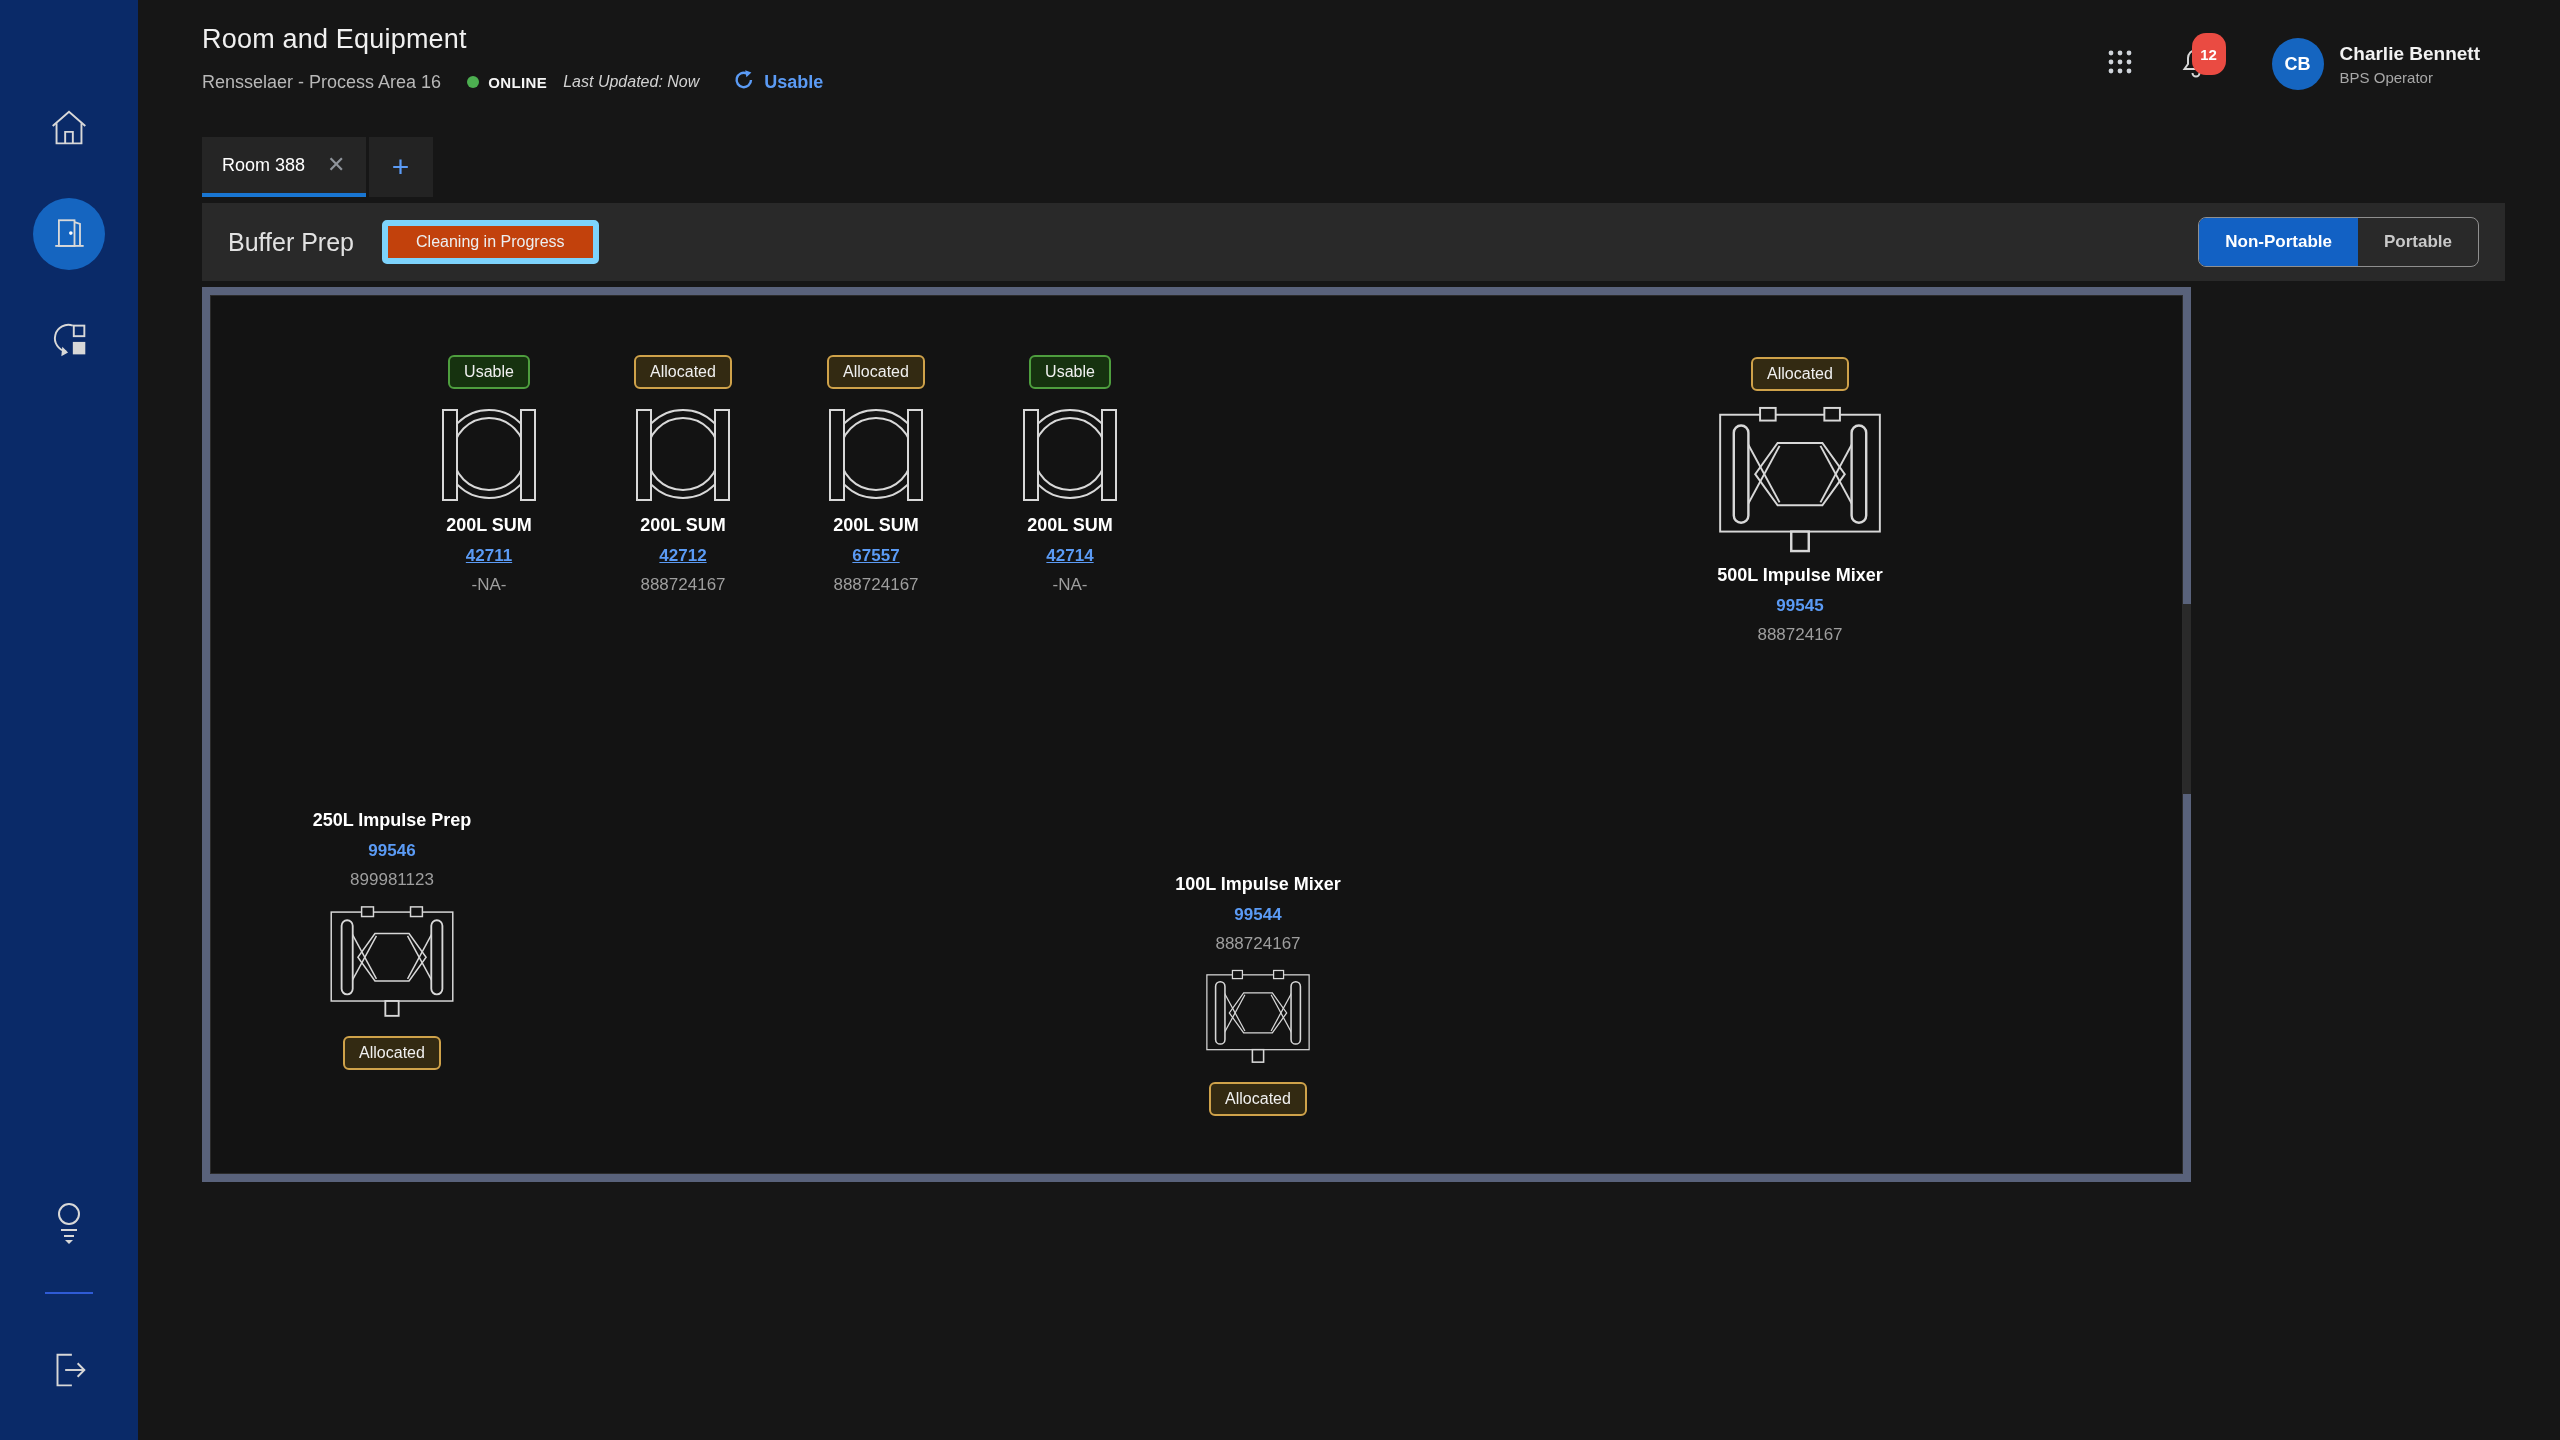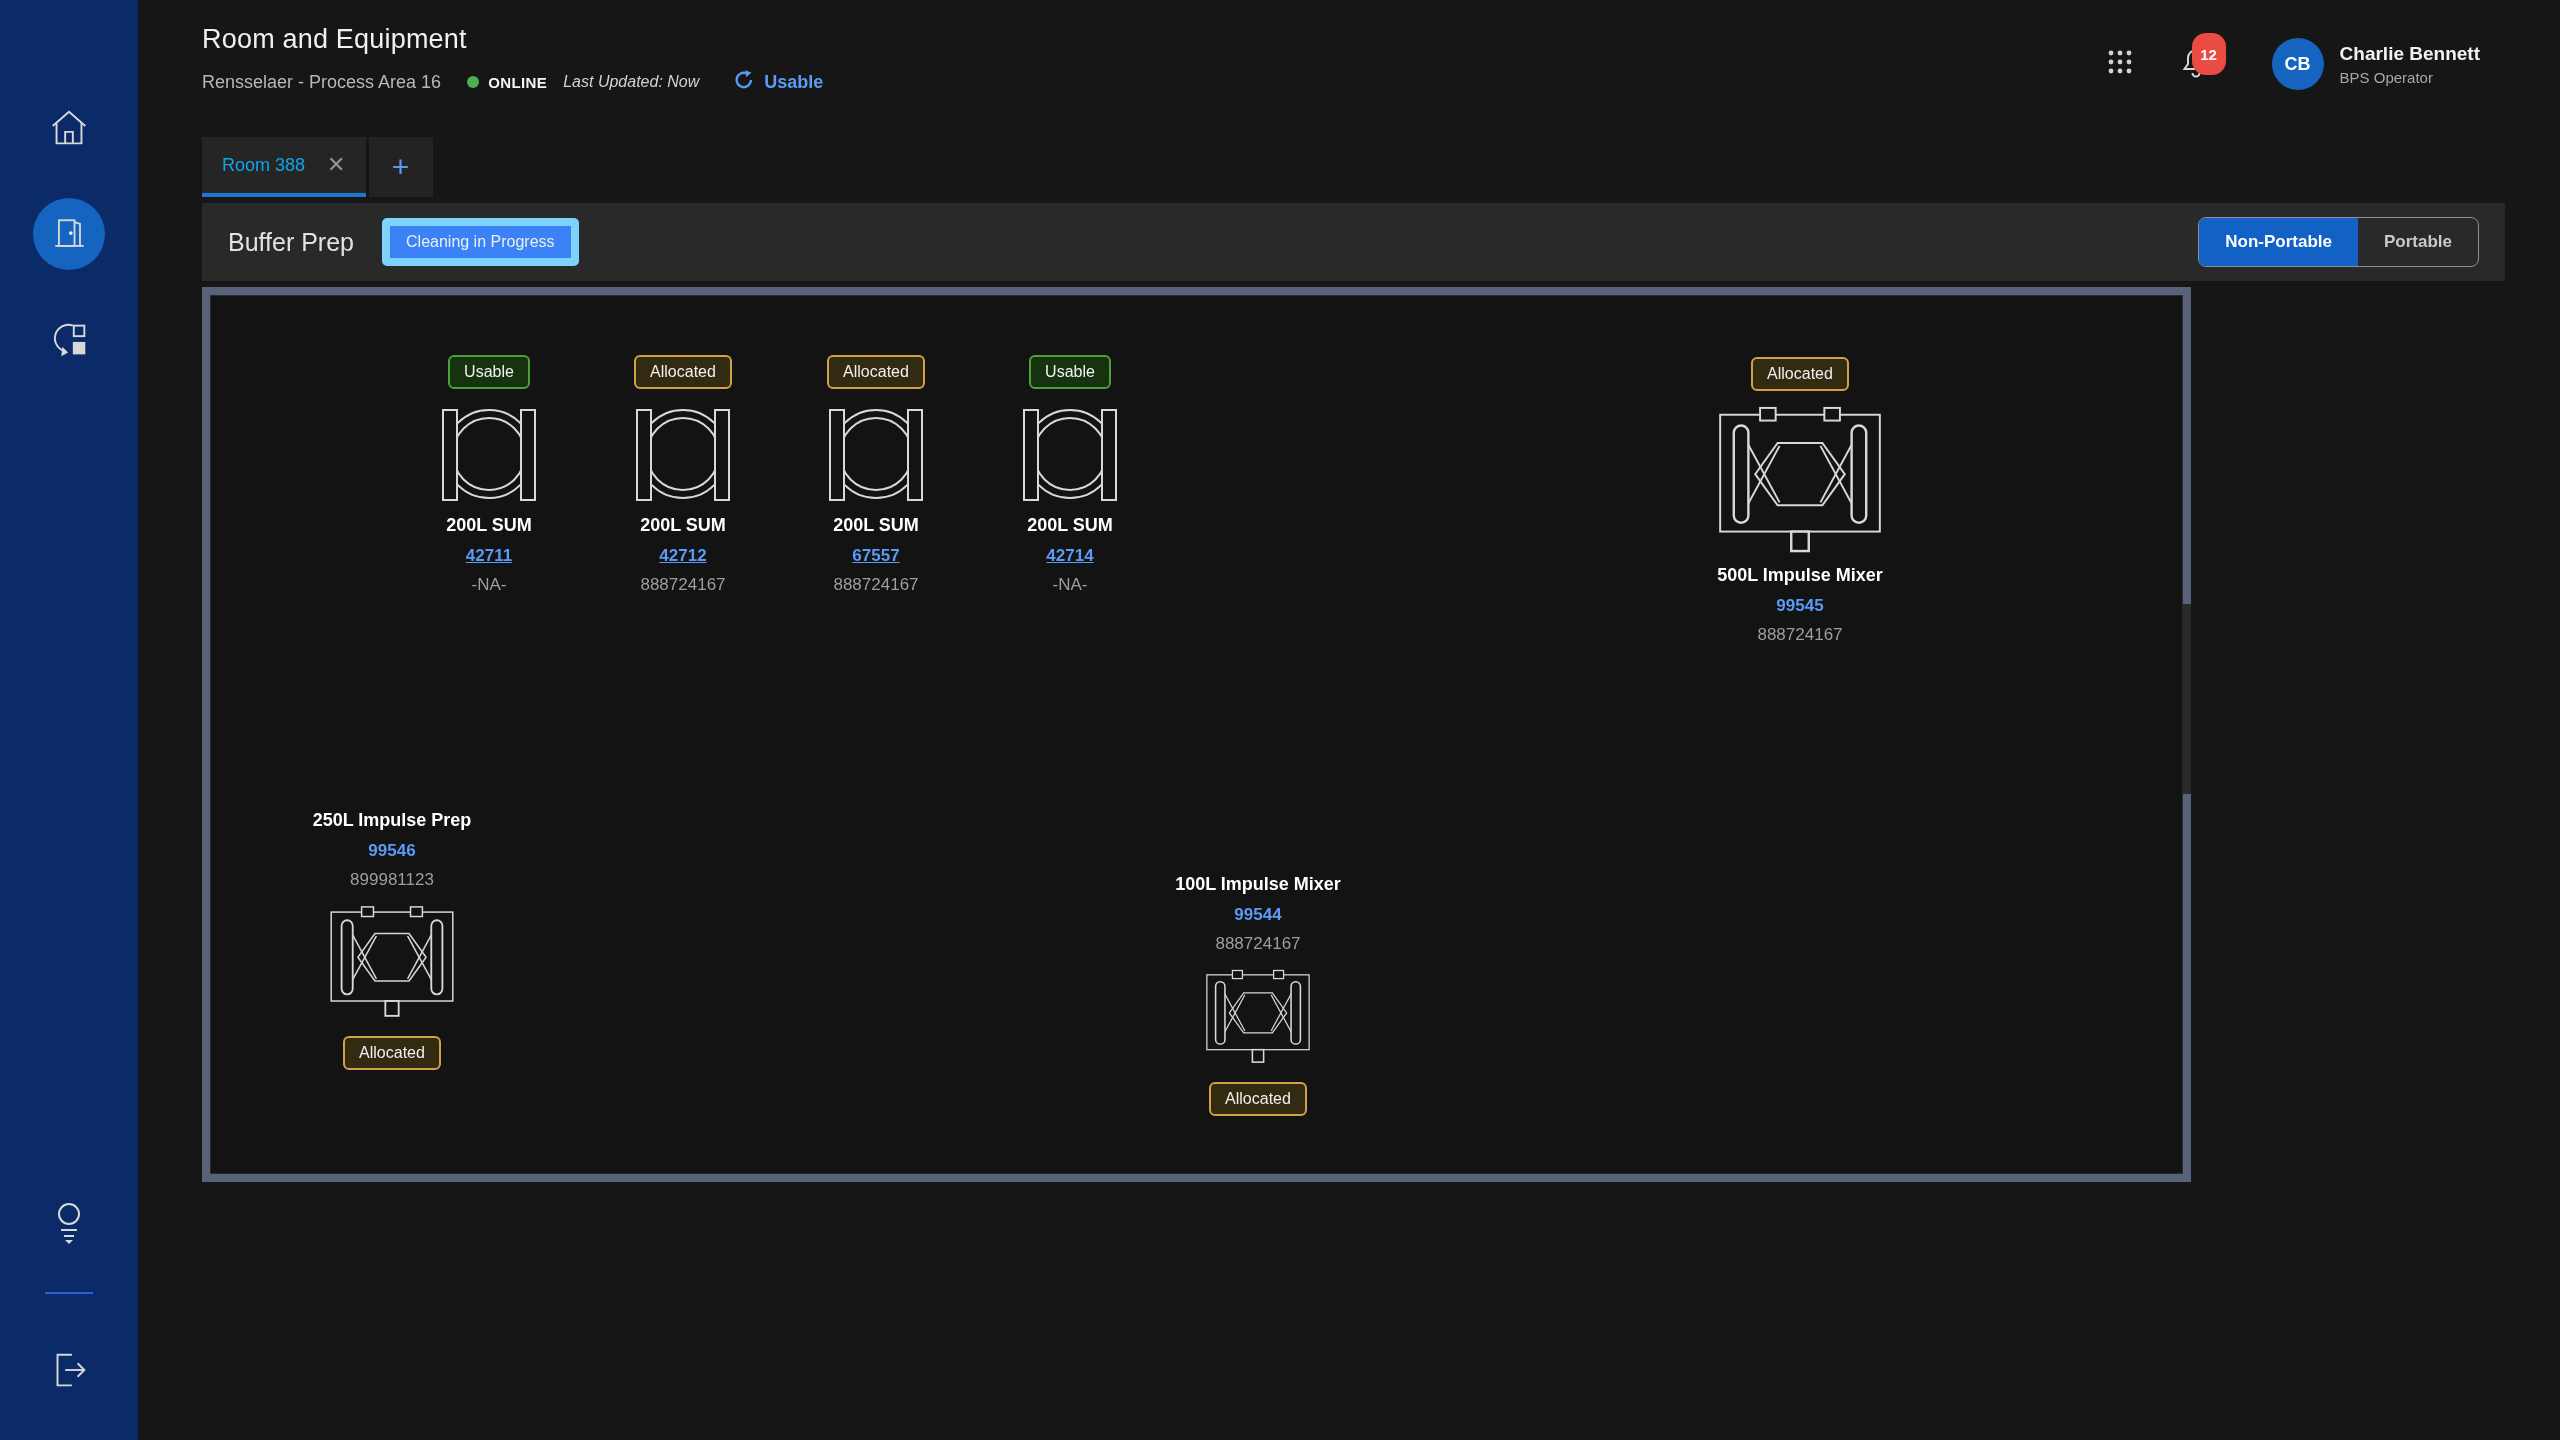--- a/index.html
+++ b/index.html
@@ -57,36 +57,36 @@
   .user-name { font-size:19px; font-weight:bold; color:#f2f2f2; }
   .user-role { font-size:15px; color:#a8a8a8; margin-top:4px; }
 
   
   .tabbar { display:flex; margin:44px 0 0 64px; gap:3px; }
   .tab {
     background:#252525; height:60px; padding:0 20px; display:flex; align-items:center;
     cursor:pointer; border-bottom:4px solid transparent;
   }
   .tab.active { border-bottom-color:#1976d2; }
-  .tab-label { font-size:18px; color:#0ea5e9; }
+  .tab-label { font-size:18px; color:#ffffff; }
   .tab-close { margin-left:22px; color:#8f949b; font-size:22px; line-height:1; cursor:pointer; }
   .tab-add {
     background:#232323; width:64px; height:60px; display:flex; align-items:center;
     justify-content:center; cursor:pointer; color:#5b9bf5; font-size:30px; font-weight:300;
   }
 
   
   .band {
     margin:6px 55px 0 64px; height:78px; background:#292929;
     display:flex; align-items:center; padding:0 26px;
   }
   .band-title { font-size:25px; color:#e2e2e2; font-weight:400; }
   .chip {
-    margin-left:28px; border:8px solid #7dd3fc; background:#3b82f6; border-radius:5px;
-    padding:7px 16px; font-size:16px; color:#eceff1;
+    margin-left:28px; border:6px solid #7dd3fc; background:#c2410c; border-radius:5px;
+    padding:7px 28px; font-size:16px; color:#eceff1;
   }
   .band .flex { flex:1; }
   .toggle { display:flex; border:1px solid #8f8f8f; border-radius:8px; overflow:hidden; }
   .toggle .seg {
     padding:0 26px; height:48px; display:flex; align-items:center; font-size:17px;
     font-weight:bold; color:#c9c9c9; cursor:pointer; background:transparent;
   }
   .toggle .seg.selected { background:#1261c4; color:#fff; border-radius:0; }
 
   

